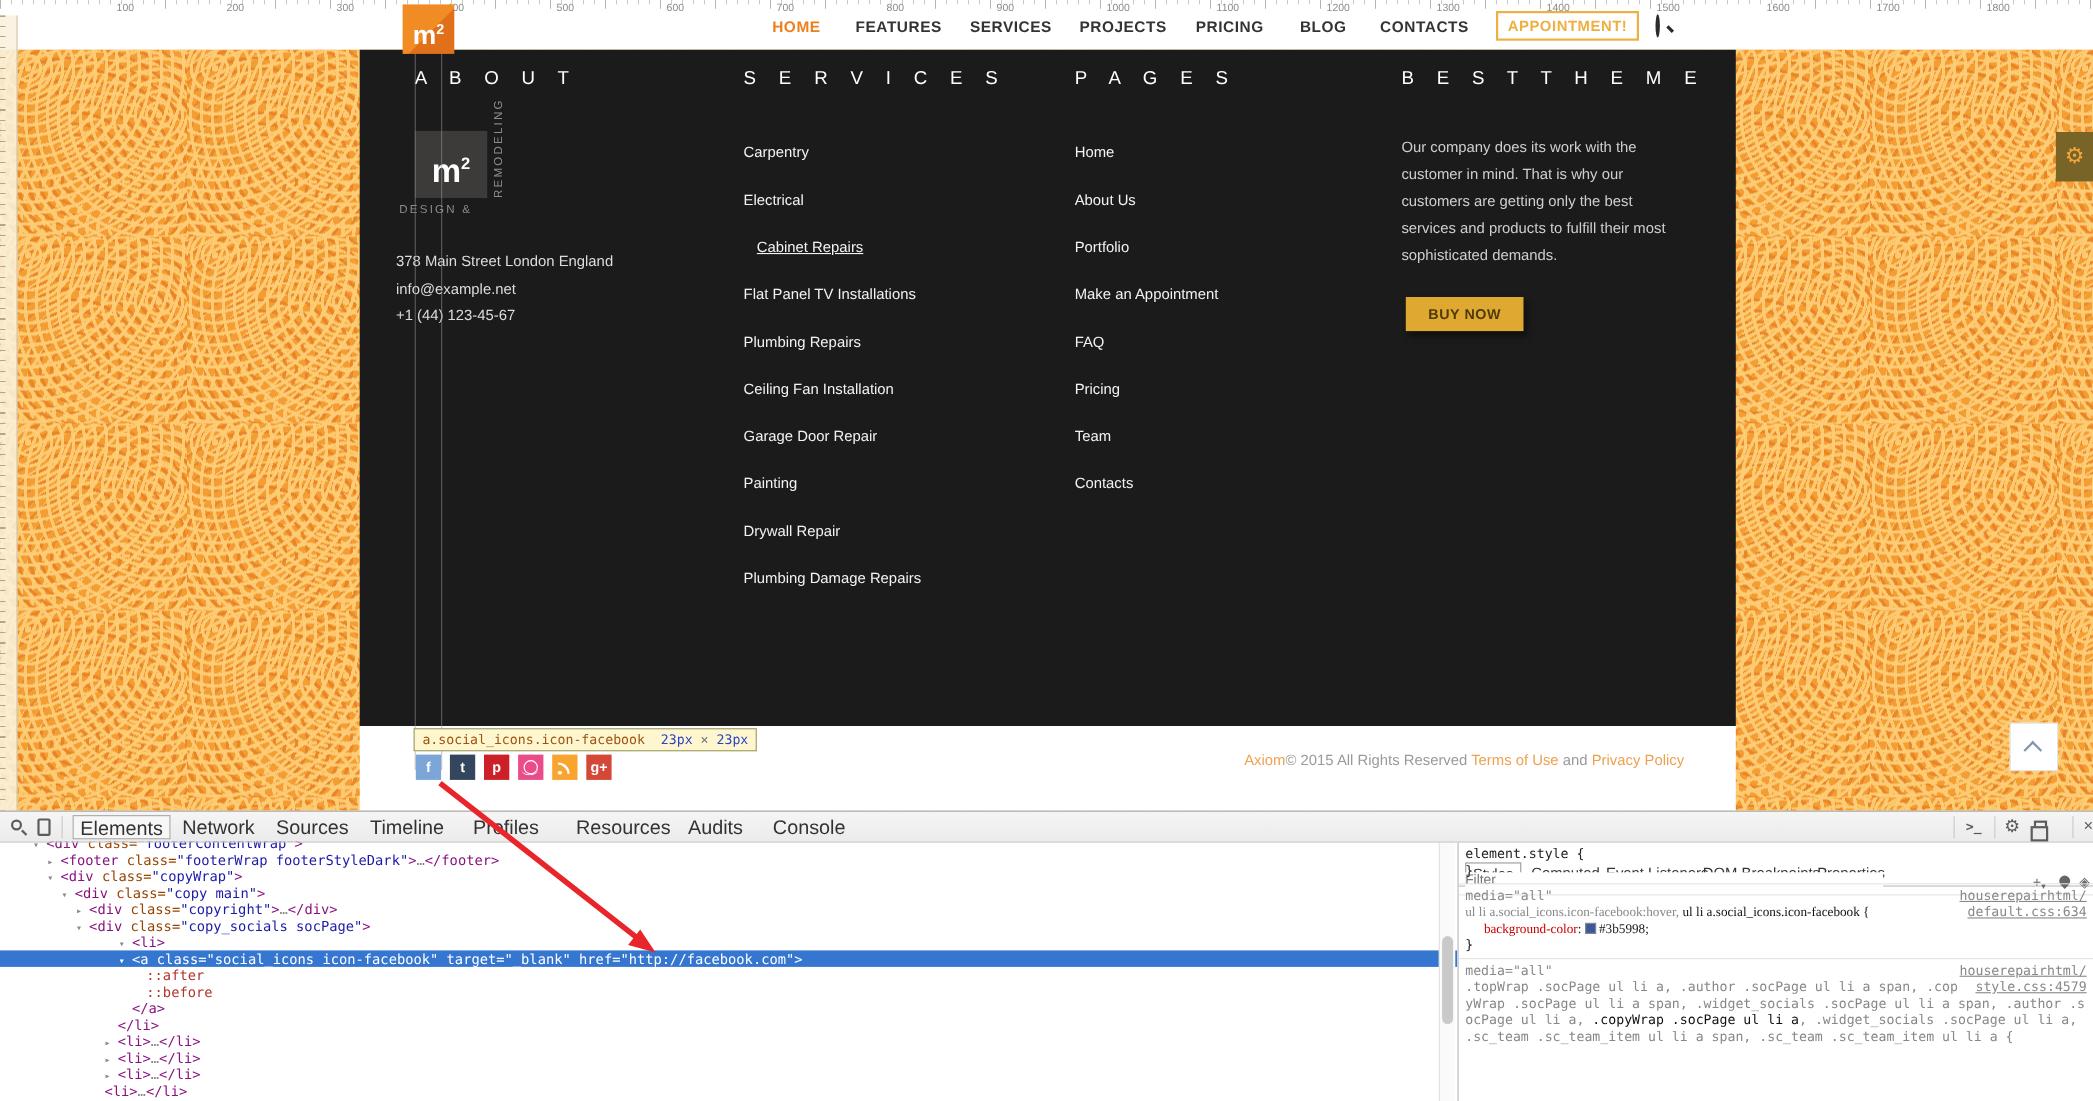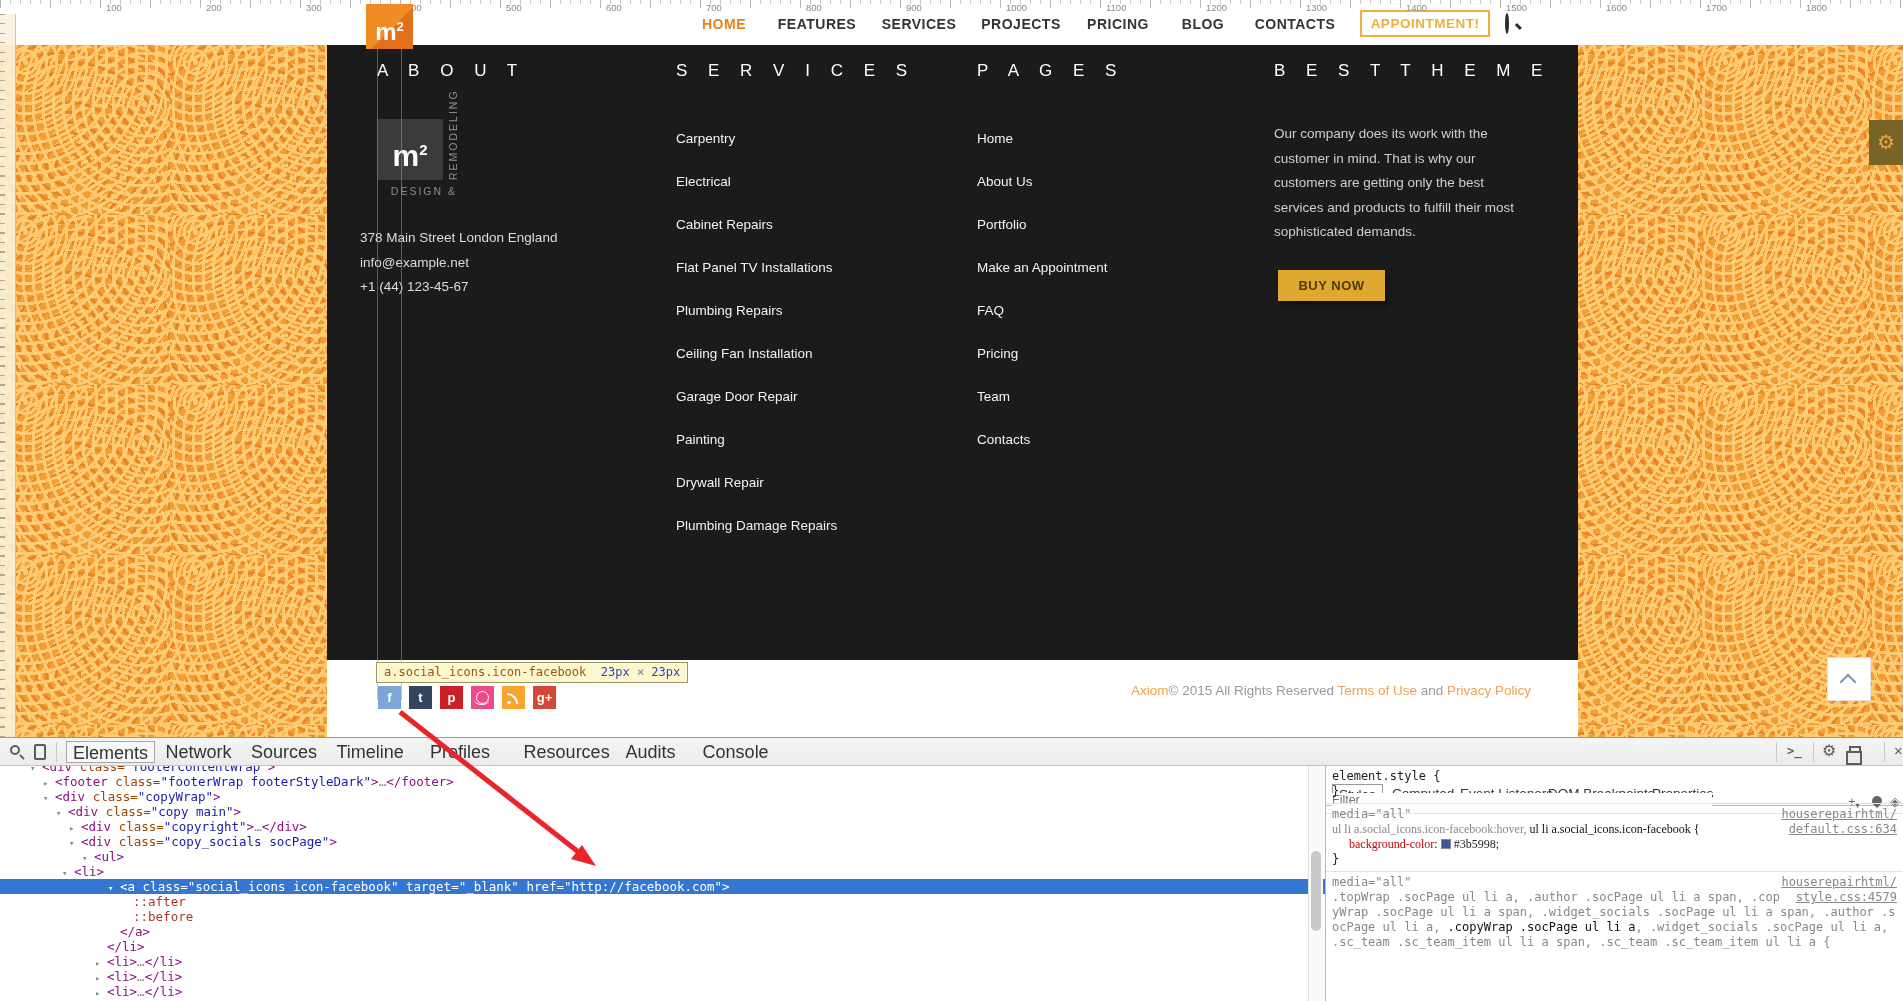--- a/index.html
+++ b/index.html
@@ -52,21 +52,21 @@
   .mag::after { content:""; position:absolute; width:7px; height:2.5px; background:#2b2b2b; transform:rotate(45deg);
     left:8px; top:10px; }
 
   
   .footer-dark { position:absolute; left:327px; top:45px; width:1251px; height:615px; background:#1b1b1b; z-index:5; }
   .fcol-h { position:absolute; top:16px; color:#fff; font-size:17px; letter-spacing:8px; font-weight:normal; }
   .flist a { display:block; position:absolute; color:#f2f2f2; font-size:13.5px; text-decoration:none; cursor:pointer; white-space:nowrap; }
   .flogo { position:absolute; left:50px; top:74px; width:66px; height:61px; background:#3d3b3a; color:#fff; text-align:center;
     font-weight:bold; font-size:30px; line-height:61px; }
   .flogo sup { font-size:15px; }
-  .flogo-sub { position:absolute; left:36px; top:140px; width:94px; text-align:right; color:#8d8d8d; font-size:10.5px; letter-spacing:2px; }
+  .flogo-sub { position:absolute; left:36px; top:140px; width:94px; text-align:left; color:#8d8d8d; font-size:10.5px; letter-spacing:2px; }
   .flogo-side { position:absolute; left:120px; top:135px; color:#8d8d8d; font-size:10.5px; letter-spacing:2px;
     transform:rotate(-90deg); transform-origin:left top; white-space:nowrap; }
   .faddr { position:absolute; left:33px; color:#dcdcdc; font-size:13.5px; white-space:nowrap; }
   .btheme-text { position:absolute; left:947px; top:77px; width:243px; color:#cfcfcf; font-size:13.5px; line-height:24.5px; }
   .buy-now { position:absolute; left:951px; top:225px; width:107px; height:31px; background:#dfa931; color:#4e3a0a;
     font-size:13px; font-weight:bold; text-align:center; line-height:31px; letter-spacing:.5px; cursor:pointer;
     box-shadow:3px 4px 6px rgba(0,0,0,.45); }
 
   
   .social-strip { position:absolute; left:327px; top:660px; width:1251px; height:77px; background:#fff; z-index:5; }
@@ -168,21 +168,21 @@
     <div class="flogo"><span>m</span><sup>2</sup></div>
     <div class="flogo-sub">DESIGN &amp;</div>
     <div class="flogo-side">REMODELING</div>
     <div class="faddr" style="top:185px">378 Main Street London England</div>
     <div class="faddr" style="top:210px">info@example.net</div>
     <div class="faddr" style="top:234px">+1 (44) 123-45-67</div>
 
     <div class="flist" id="services-list">
         <a style="left: 349px; top: 86px;">Carpentry</a>
         <a style="left: 349px; top: 129px;">Electrical</a>
-        <a style="left: 349px; top: 172px;">Cabinet Repairs</a>
+        <a style="left: 361px; top: 172px; text-decoration: underline;">Cabinet Repairs</a>
         <a style="left: 349px; top: 215px;">Flat Panel TV Installations</a>
         <a style="left: 349px; top: 258px;">Plumbing Repairs</a>
         <a style="left: 349px; top: 301px;">Ceiling Fan Installation</a>
         <a style="left: 349px; top: 344px;">Garage Door Repair</a>
         <a style="left: 349px; top: 387px;">Painting</a>
         <a style="left: 349px; top: 430px;">Drywall Repair</a>
         <a style="left: 349px; top: 473px;">Plumbing Damage Repairs</a>
       </div>
     <div class="flist" id="pages-list">
         <a style="left: 650px; top: 86px;">Home</a>
@@ -269,22 +269,21 @@
   <div class="logo-box"><span>m</span><sup>2</sup></div>
 
   <div class="devtools">
     <div class="dt-tree" id="dt-tree">
         <div class="trow" style="padding-left: 30px;"><span class="ar">▾</span><span class="c-tag">&lt;div </span><span class="c-attr">class=</span><span class="c-val">"footerContentWrap"</span><span class="c-tag">&gt;</span></div>
         <div class="trow" style="padding-left: 43px;"><span class="ar">▸</span><span class="c-tag">&lt;footer </span><span class="c-attr">class=</span><span class="c-val">"footerWrap footerStyleDark"</span><span class="c-tag">&gt;</span><span class="c-gray">…</span><span class="c-tag">&lt;/footer&gt;</span></div>
         <div class="trow" style="padding-left: 43px;"><span class="ar">▾</span><span class="c-tag">&lt;div </span><span class="c-attr">class=</span><span class="c-val">"copyWrap"</span><span class="c-tag">&gt;</span></div>
         <div class="trow" style="padding-left: 56px;"><span class="ar">▾</span><span class="c-tag">&lt;div </span><span class="c-attr">class=</span><span class="c-val">"copy main"</span><span class="c-tag">&gt;</span></div>
         <div class="trow" style="padding-left: 69px;"><span class="ar">▸</span><span class="c-tag">&lt;div </span><span class="c-attr">class=</span><span class="c-val">"copyright"</span><span class="c-tag">&gt;</span><span class="c-gray">…</span><span class="c-tag">&lt;/div&gt;</span></div>
         <div class="trow" style="padding-left: 69px;"><span class="ar">▾</span><span class="c-tag">&lt;div </span><span class="c-attr">class=</span><span class="c-val">"copy_socials socPage"</span><span class="c-tag">&gt;</span></div>
-        <div class="trow" style="padding-left: 82px;"><span class="ar">▾</span><span class="c-tag">&lt;ul&gt;</span></div>
-        <div class="trow" style="padding-left: 62px;"><span class="ar">▾</span><span class="c-tag">&lt;li&gt;</span></div>
+        <div class="trow" style="padding-left: 108px;"><span class="ar">▾</span><span class="c-tag">&lt;li&gt;</span></div>
         <div class="trow hl" style="padding-left: 108px;"><span class="ar">▾</span><span class="c-tag">&lt;a </span><span class="c-attr">class=</span><span class="c-val">"social_icons icon-facebook"</span><span class="c-attr"> target=</span><span class="c-val">"_blank"</span><span class="c-attr"> href=</span><span class="c-val">"http://facebook.com"</span><span class="c-tag">&gt;</span></div>
         <div class="trow" style="padding-left: 121px;"><span class="ar"></span><span class="c-pseudo">::after</span></div>
         <div class="trow" style="padding-left: 121px;"><span class="ar"></span><span class="c-pseudo">::before</span></div>
         <div class="trow" style="padding-left: 108px;"><span class="ar"></span><span class="c-tag">&lt;/a&gt;</span></div>
         <div class="trow" style="padding-left: 95px;"><span class="ar"></span><span class="c-tag">&lt;/li&gt;</span></div>
         <div class="trow" style="padding-left: 95px;"><span class="ar">▸</span><span class="c-tag">&lt;li&gt;</span><span class="c-gray">…</span><span class="c-tag">&lt;/li&gt;</span></div>
         <div class="trow" style="padding-left: 95px;"><span class="ar">▸</span><span class="c-tag">&lt;li&gt;</span><span class="c-gray">…</span><span class="c-tag">&lt;/li&gt;</span></div>
         <div class="trow" style="padding-left: 95px;"><span class="ar">▸</span><span class="c-tag">&lt;li&gt;</span><span class="c-gray">…</span><span class="c-tag">&lt;/li&gt;</span></div>
         <div class="trow" style="padding-left: 95px;"><span class="c-tag">&lt;li&gt;</span><span class="c-gray">…</span><span class="c-tag">&lt;/li&gt;</span></div>
       </div>

